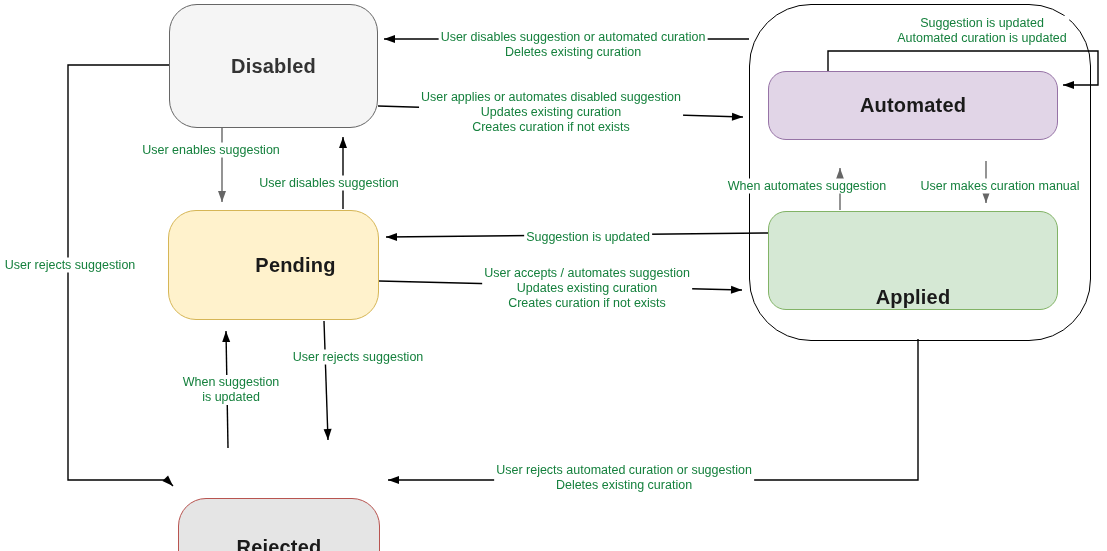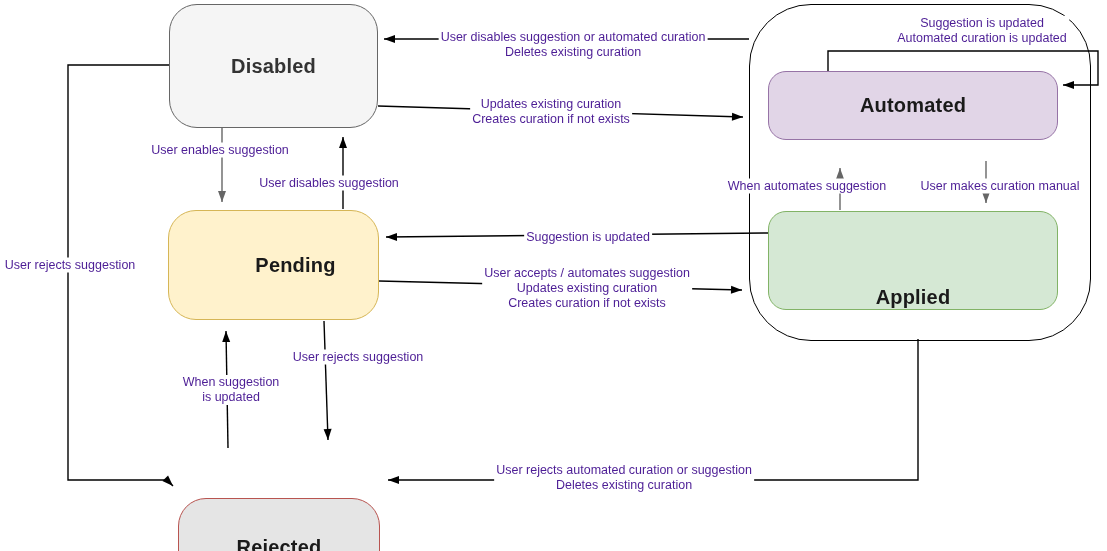--- a/index.html
+++ b/index.html
@@ -36,21 +36,21 @@
     font-weight: bold;
     color: #1a1a1a;
     letter-spacing: 0.2px;
   }
   .elabel {
     position: absolute;
     transform: translate(-50%, -50%);
     text-align: center;
     font-size: 12.5px;
     line-height: 15px;
-    color: #4c1d95;
+    color: #15803d;
     background: #ffffff;
     white-space: nowrap;
     z-index: 3;
     padding: 0 2px;
   }
 </style>
 </head>
 <body>
 
 <div class="stage">
@@ -107,25 +107,26 @@
     <div>User disables suggestion or automated curation</div>
     <div>Deletes existing curation</div>
   </div>
 
   <div class="elabel" style="left:982px; top:31px;">
     <div>Suggestion is updated</div>
     <div>Automated curation is updated</div>
   </div>
 
   <div class="elabel" style="left:551px; top:112px;">
+    <div>User applies or automates disabled suggestion</div>
     <div>Updates existing curation</div>
     <div>Creates curation if not exists</div>
   </div>
 
-  <div class="elabel" style="left:220px; top:150px;">
+  <div class="elabel" style="left:211px; top:150px;">
     <div>User enables suggestion</div>
   </div>
 
   <div class="elabel" style="left:329px; top:183px;">
     <div>User disables suggestion</div>
   </div>
 
   <div class="elabel" style="left:807px; top:186px;">
     <div>When automates suggestion</div>
   </div>

